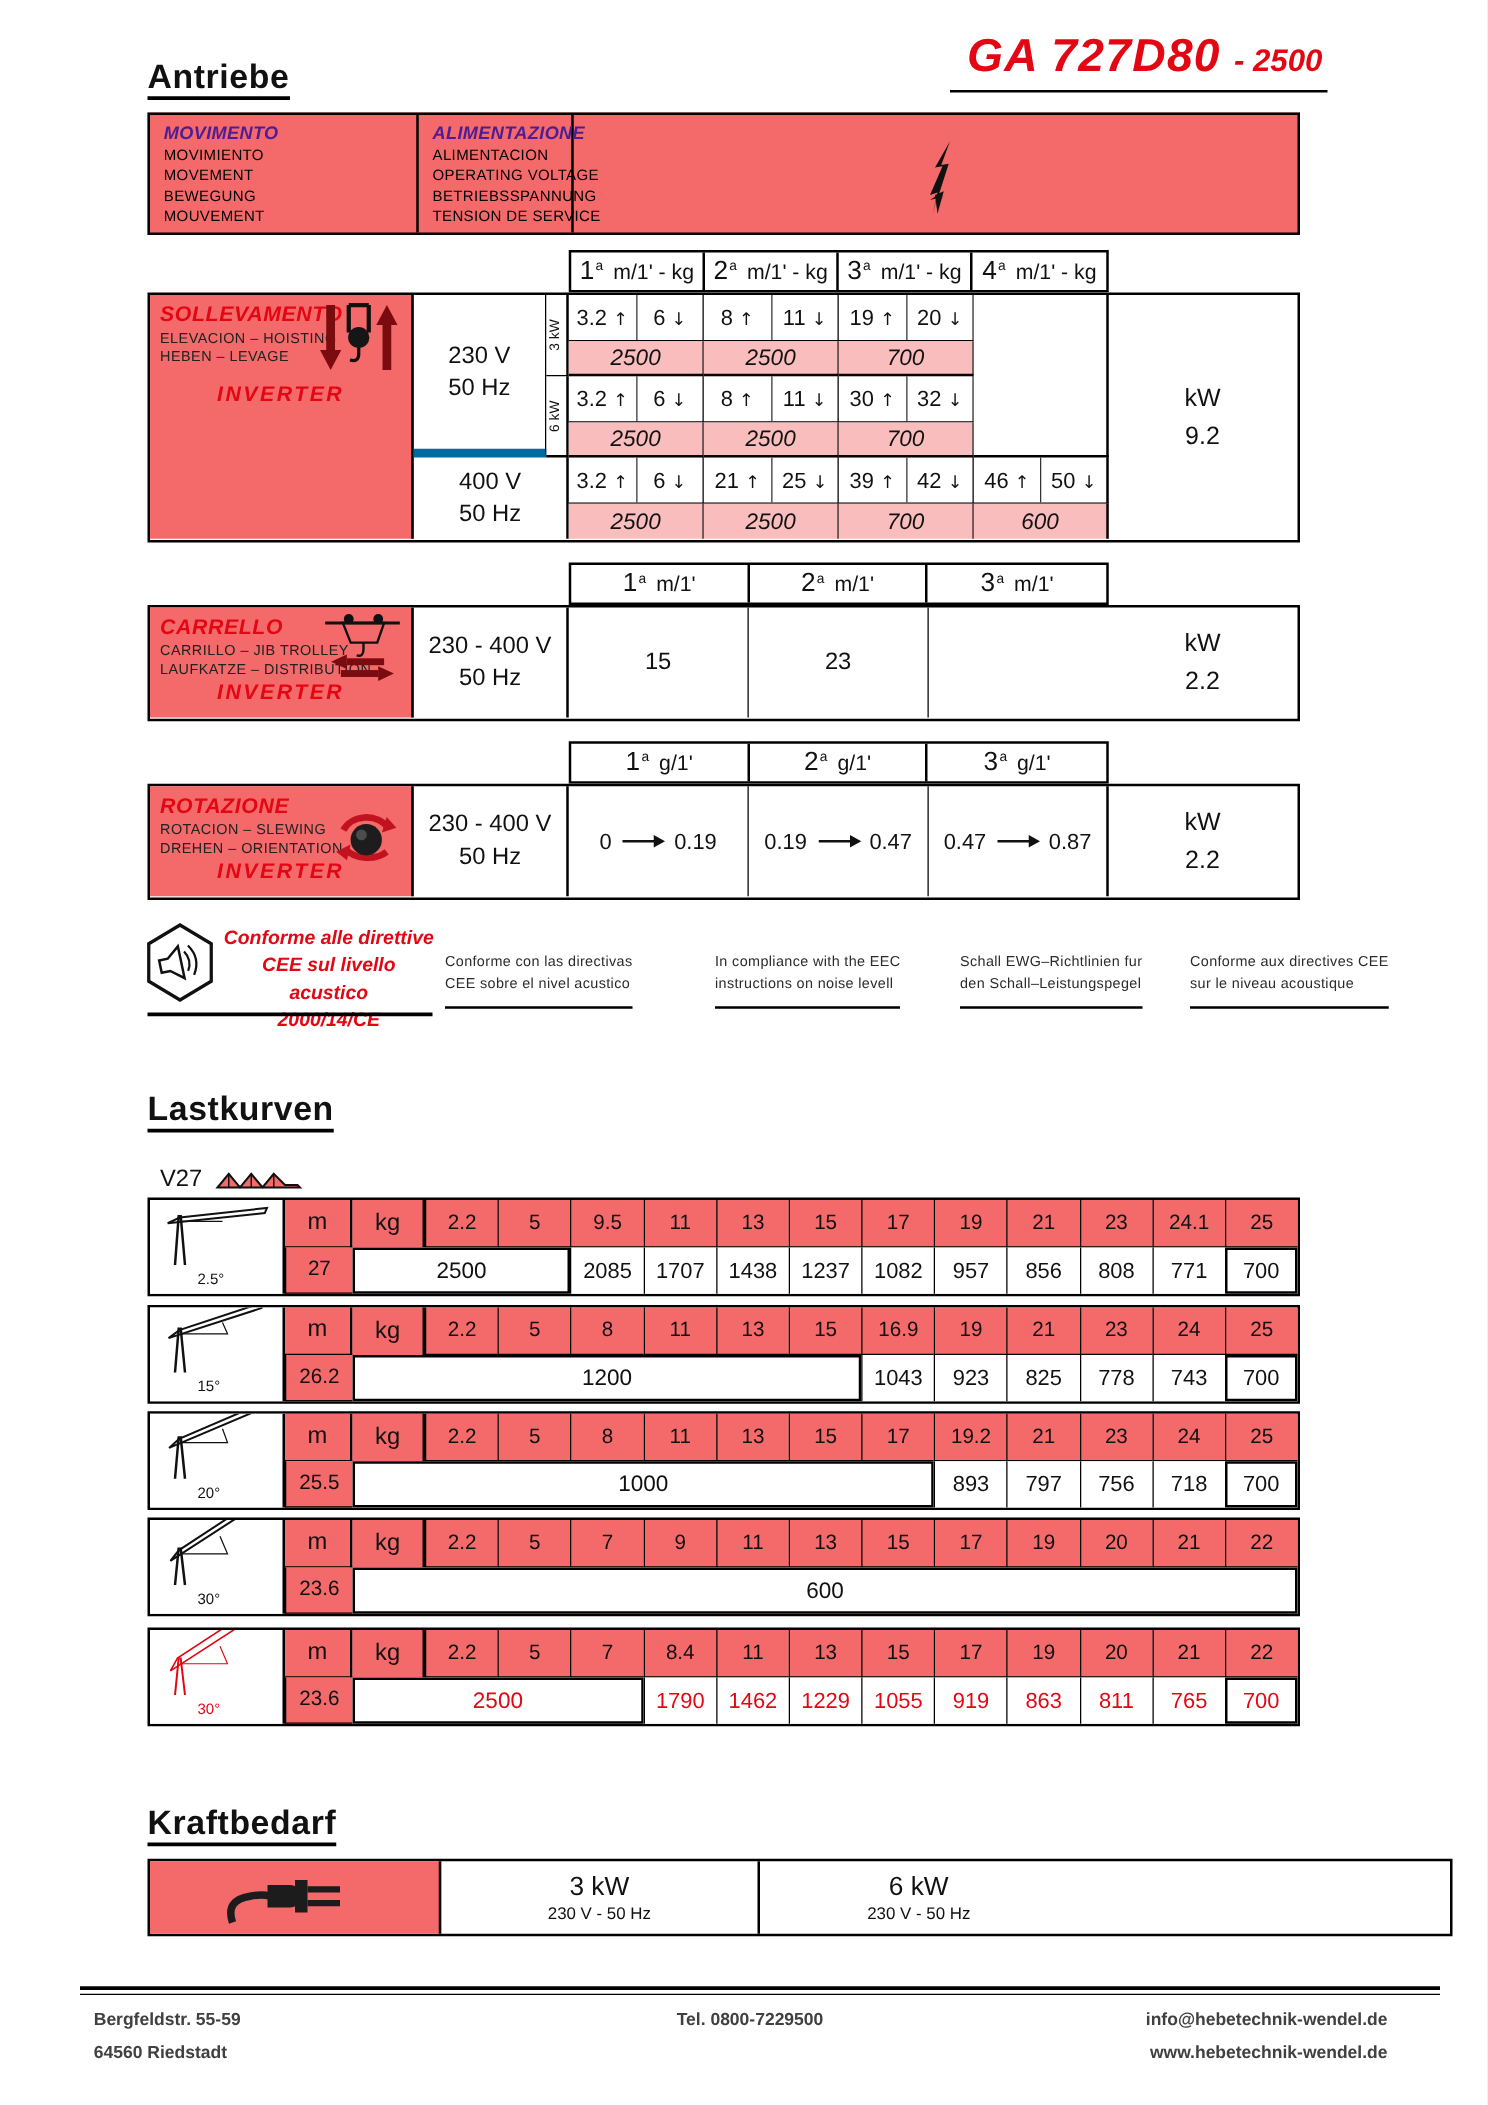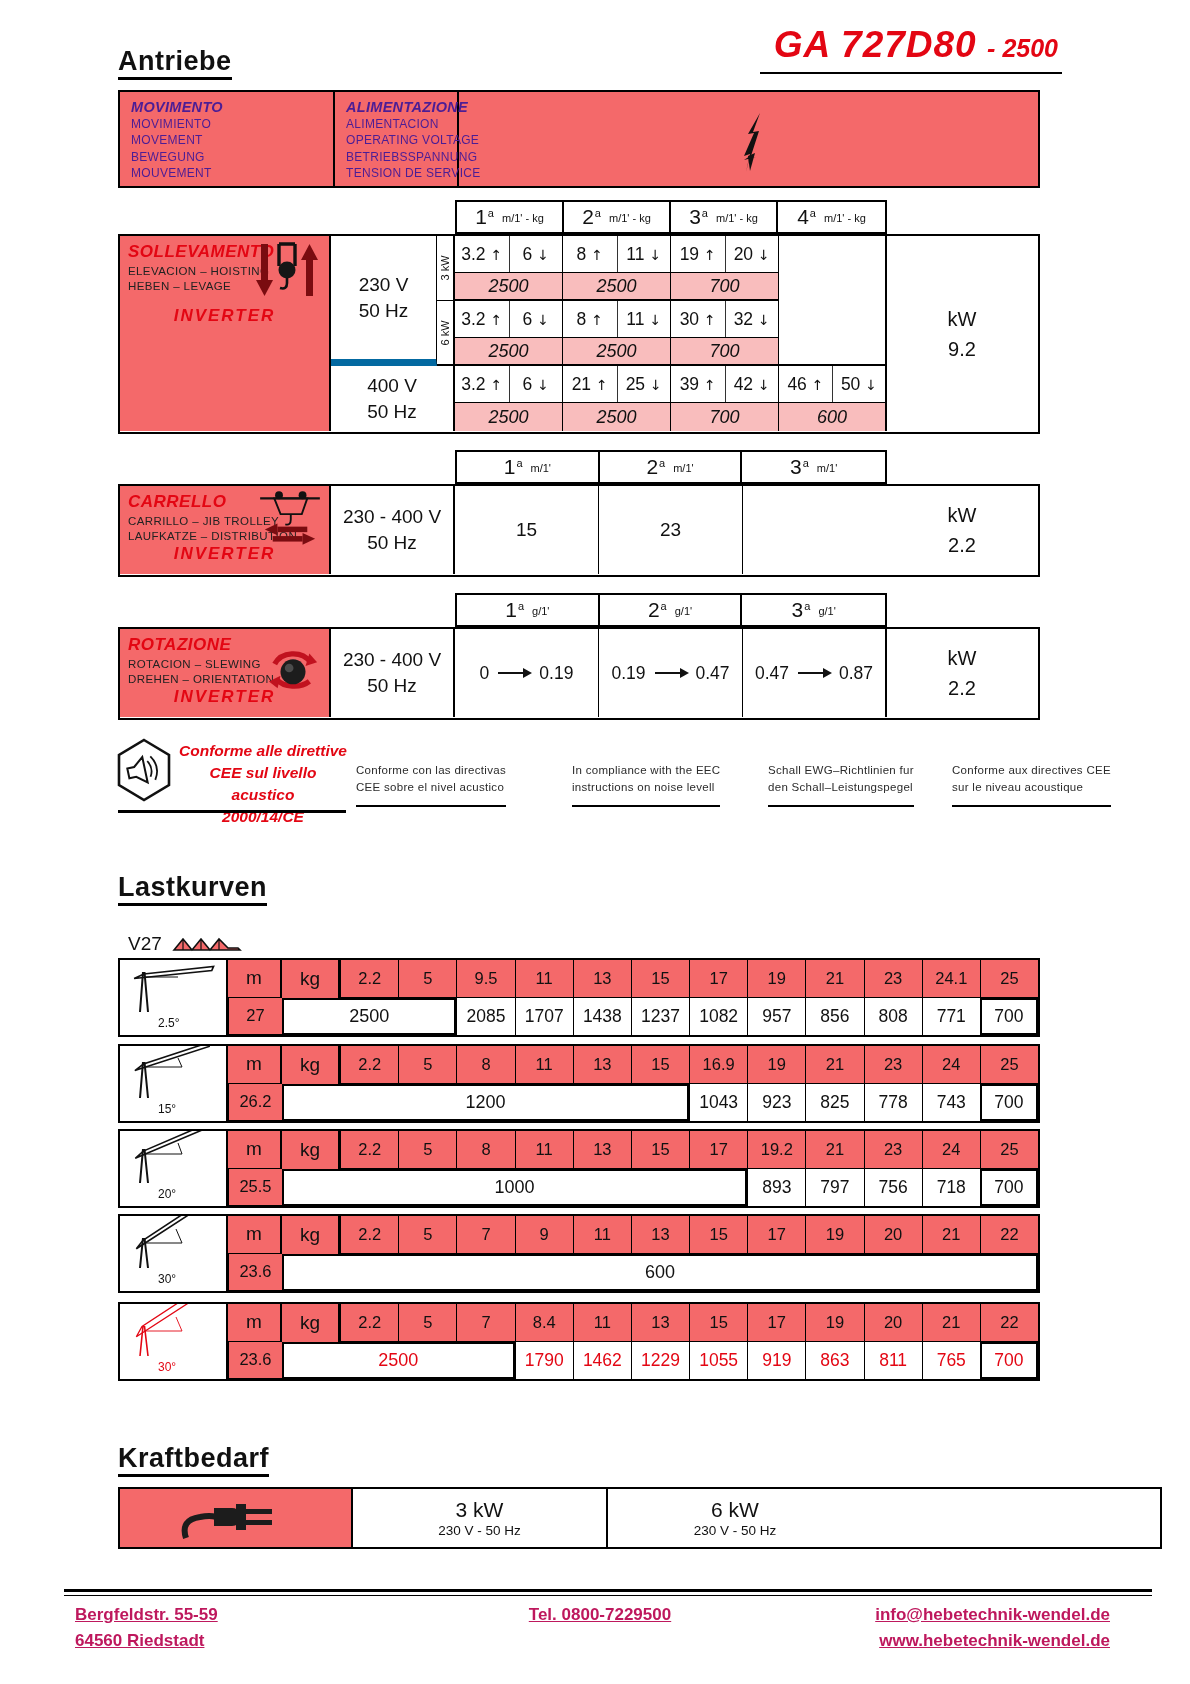--- a/index.html
+++ b/index.html
@@ -15,30 +15,30 @@
   .logo { right:128px; top:24px; text-align:right; color:#e30613; font-style:italic; font-weight:bold;
           border-bottom:2.5px solid #000; padding:0 4px 6px 14px; }
   .logo .model { font-size:37px; letter-spacing:1px; }
   .logo .variant { font-size:25px; margin-left:6px; }
   .sec-title { font-size:27px; font-weight:bold; border-bottom:3px solid #000; padding-bottom:1px; letter-spacing:0.5px; }
 
   
   .mov-tbl { left:118px; top:90px; width:922px; height:98px; border:2.5px solid #000; display:flex; }
   .mov-col { box-sizing:border-box; padding:7px 0 0 11px; border-right:2px solid #000; }
   .mov-col:last-child { border-right:none; }
-  .mov-line { font-size:12px; color:#4c1d95; line-height:16.5px; letter-spacing:0.3px; white-space:nowrap; }
+  .mov-line { font-size:12px; color:#000000; line-height:16.5px; letter-spacing:0.3px; white-space:nowrap; }
   .mov-line.first { color:#4c1d95; font-style:italic; font-size:14.5px; font-weight:bold; }
 
   
   .ghead { border:2.5px solid #000; background:#fff; display:flex; }
   .gh { box-sizing:border-box; border-right:2px solid #000; display:flex; align-items:center; justify-content:center; }
   .gh:last-child { border-right:none; }
   .gnum { font-size:21px; }
   .gsup { font-size:11px; margin:-9px 1px 0 1px; }
-  .gunit { font-size:11px; margin-left:7px; margin-top:2px; }
+  .gunit { font-size:17px; margin-left:7px; margin-top:2px; }
 
   
   .drv { border:2.5px solid #000; background:#fff; }
   .cell { position:absolute; box-sizing:border-box; }
   .b-r15 { border-right:1.5px solid #000; }
   .b-r2 { border-right:2px solid #000; }
   .b-b15 { border-bottom:1.5px solid #000; }
   .b-b2 { border-bottom:2px solid #000; }
   .redcell { background:#f4696a; padding:6px 8px; }
   .redcell .ttl { color:#e30613; font-style:italic; font-weight:bold; font-size:17px; letter-spacing:0.5px; }
@@ -81,21 +81,21 @@
   .pow-tbl { left:118px; top:1487px; width:1044px; height:62px; border:2.5px solid #000; display:flex; }
   .pow-icon { width:233px; border-right:2px solid #000; box-sizing:border-box; }
   .pow-cell { border-right:2px solid #000; box-sizing:border-box; display:flex; flex-direction:column; align-items:center; justify-content:center; }
   .pow-cell:last-child { border-right:none; }
   .pow-kw { font-size:21px; }
   .pow-sup { font-size:13.5px; margin-top:1px; }
 
   
   .foot-line1 { left:64px; top:1589px; width:1088px; height:3px; background:#000; }
   .foot-line2 { left:64px; top:1595px; width:1088px; height:1.2px; background:#000; }
-  .foot-txt { color:#be185d; font-weight:bold; font-size:17px; line-height:26px;text-decoration:underline; }
+  .foot-txt { color:#404040; font-weight:bold; font-size:14px; line-height:26px; }
 </style>
 </head>
 <body>
 
 <div id="page">
 
   <div class="abs logo">
     <span class="model">GA 727D80</span>
     <span class="variant">- 2500</span>
   </div>

